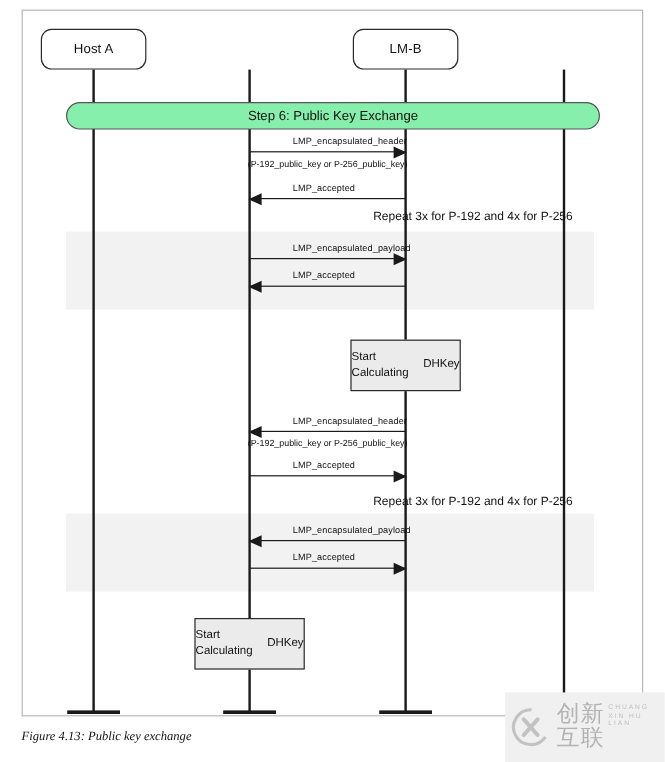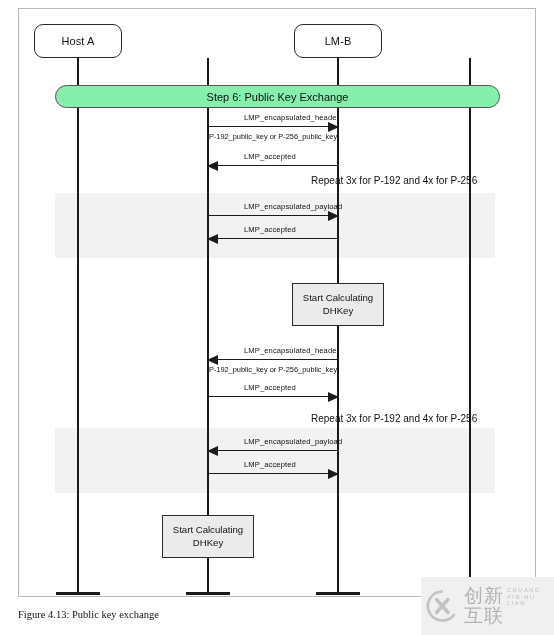--- a/index.html
+++ b/index.html
@@ -130,34 +130,35 @@
     white-space: nowrap;
   }
 
   
   .actionbox {
     position: absolute;
     width: 92px; height: 43px;
     border: 1.4px solid #2b2b2b;
     background: #ebebeb;
     display: flex;
-    flex-direction: column;
+    flex-direction: row;
     align-items: center;
     justify-content: center;
     font-size: 9.6px;
     color: #111111;
     line-height: 1.35;
     z-index: 5;
   }
 
   
   .caption {
     position: absolute;
     left: 18px; top: 609px;
     font-size: 10.5px;
+    font-style: italic;
     color: #111111;
     font-family: "Liberation Serif", serif;
   }
 
   
   .watermark {
     position: absolute;
     left: 421px; top: 577px;
     width: 133px; height: 58px;
     background: #f0f0f0;

